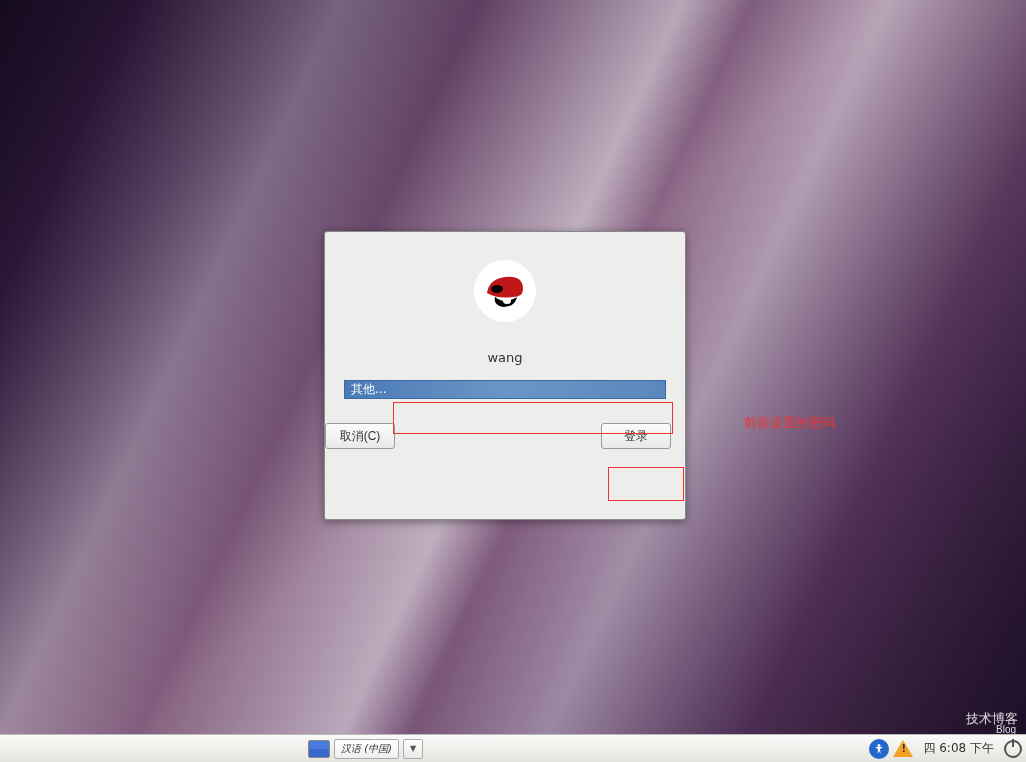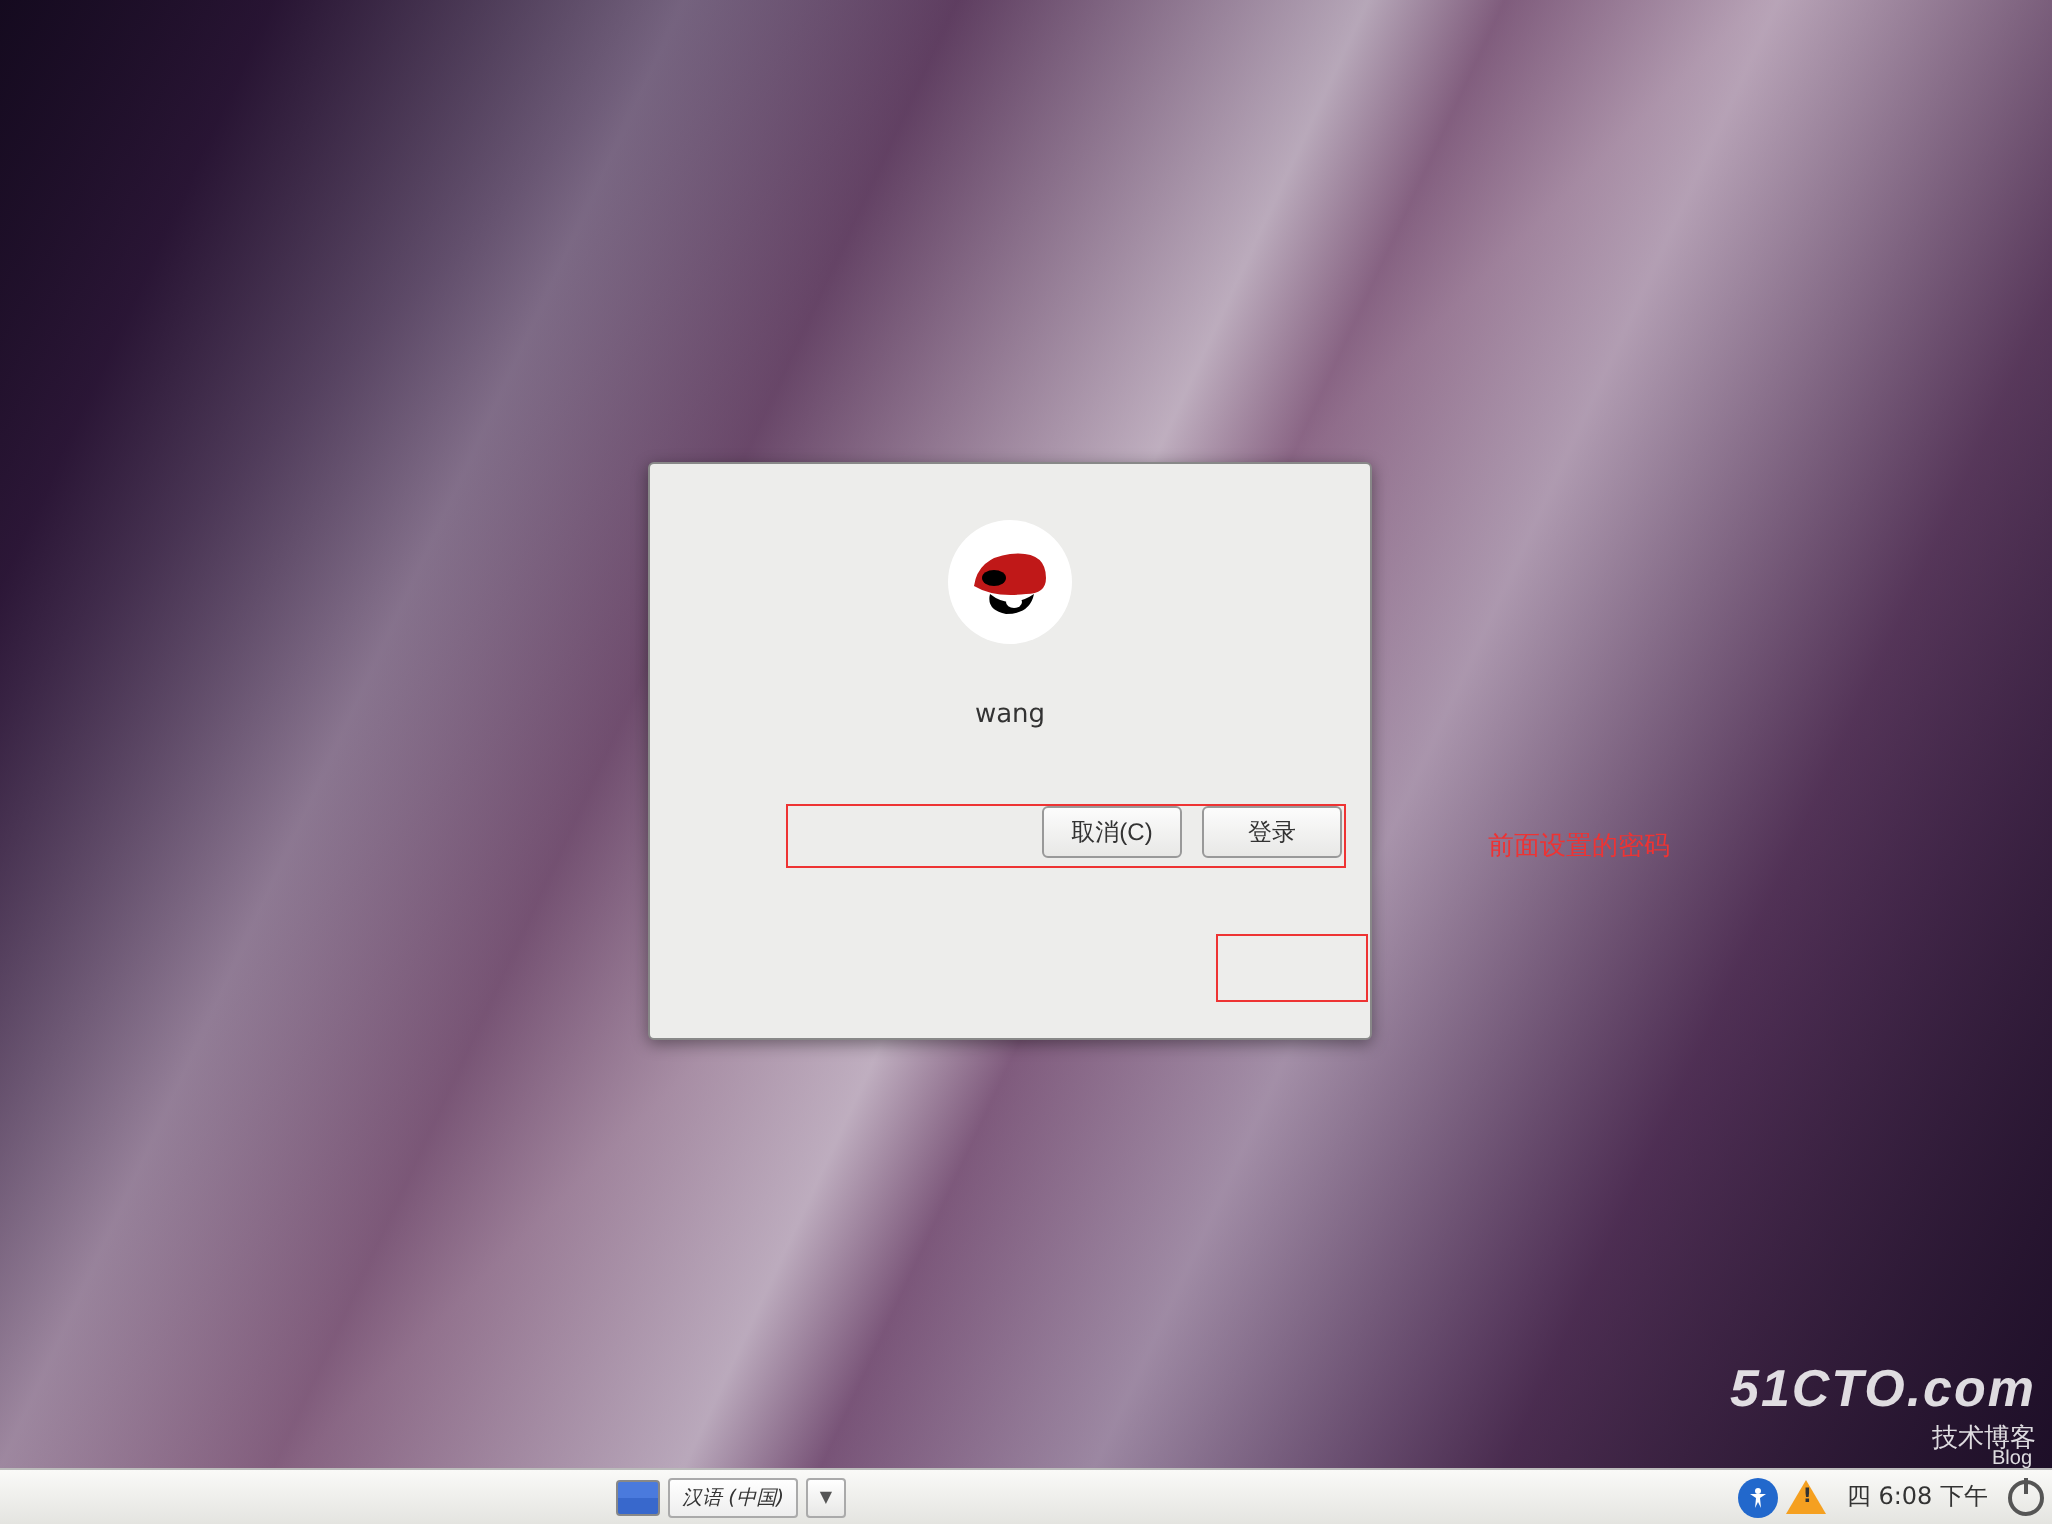--- a/index.html
+++ b/index.html
@@ -85,24 +85,24 @@
       height: 22px;
       border: 1px solid #aaa;
       background: #fff;
       padding: 2px 4px;
       font-size: 14px;
       letter-spacing: 2px;
       font-family: monospace;
       box-shadow: inset 1px 1px 2px rgba(0,0,0,0.1);
     }
     .button-row {
-      margin-top: 38px;
+      margin-top: 24px;
       width: 100%;
       display: flex;
-      justify-content: flex-end;
+      justify-content: space-between;
       gap: 10px;
       padding-right: 14px;
     }
     .btn {
       min-width: 70px;
       height: 26px;
       background: linear-gradient(to bottom, #fcfcfc, #e8e8e6);
       border: 1px solid #999;
       border-radius: 3px;
       font-size: 12px;
@@ -230,32 +230,32 @@
   <div class="avatar">
     <svg width="56" height="56" viewBox="0 0 56 56">
       <circle cx="28" cy="28" r="27" fill="#fff"></circle>
       <path d="M10 30 Q12 16 28 14 Q46 12 46 26 Q46 34 36 34 Q20 36 10 30 Z" fill="#c01818"></path>
       <ellipse cx="20" cy="26" rx="6" ry="4" fill="#000"></ellipse>
       <path d="M18 34 Q28 42 40 34 Q38 44 26 44 Q16 42 18 34 Z" fill="#000"></path>
       <ellipse cx="30" cy="38" rx="4" ry="3" fill="#fff"></ellipse>
     </svg>
   </div>
   <div class="username">wang</div>
+  <div class="other-row">其他...</div>
   <div class="button-row">
     <button class="btn">取消(C)</button>
     <button class="btn">登录</button>
   </div>
 </div>
 
 <div class="annot-box" style="left:393px; top:402px; width:280px; height:32px;"></div>
 <div class="annot-box" style="left:608px; top:467px; width:76px; height:34px;"></div>
 <div class="annotation" style="left:700px; top:414px;margin-left:44px;">前面设置的密码</div>
 
 <div class="watermark">
-  <div class="big">51CTO.com</div>
   <div style="position:relative;">
     <span class="small">技术博客</span>
     <span class="tiny">Blog</span>
   </div>
 </div>
 
 <div class="taskbar">
   <div style="width:300px"></div>
   <div class="lang-flag"></div>
   <div class="lang-combo">汉语 (中国)</div>

